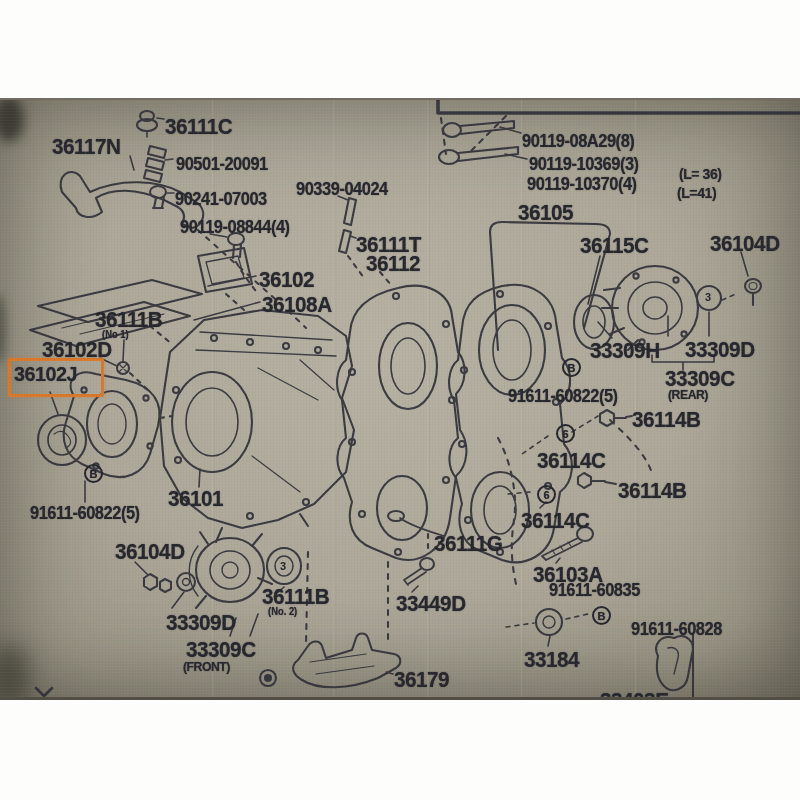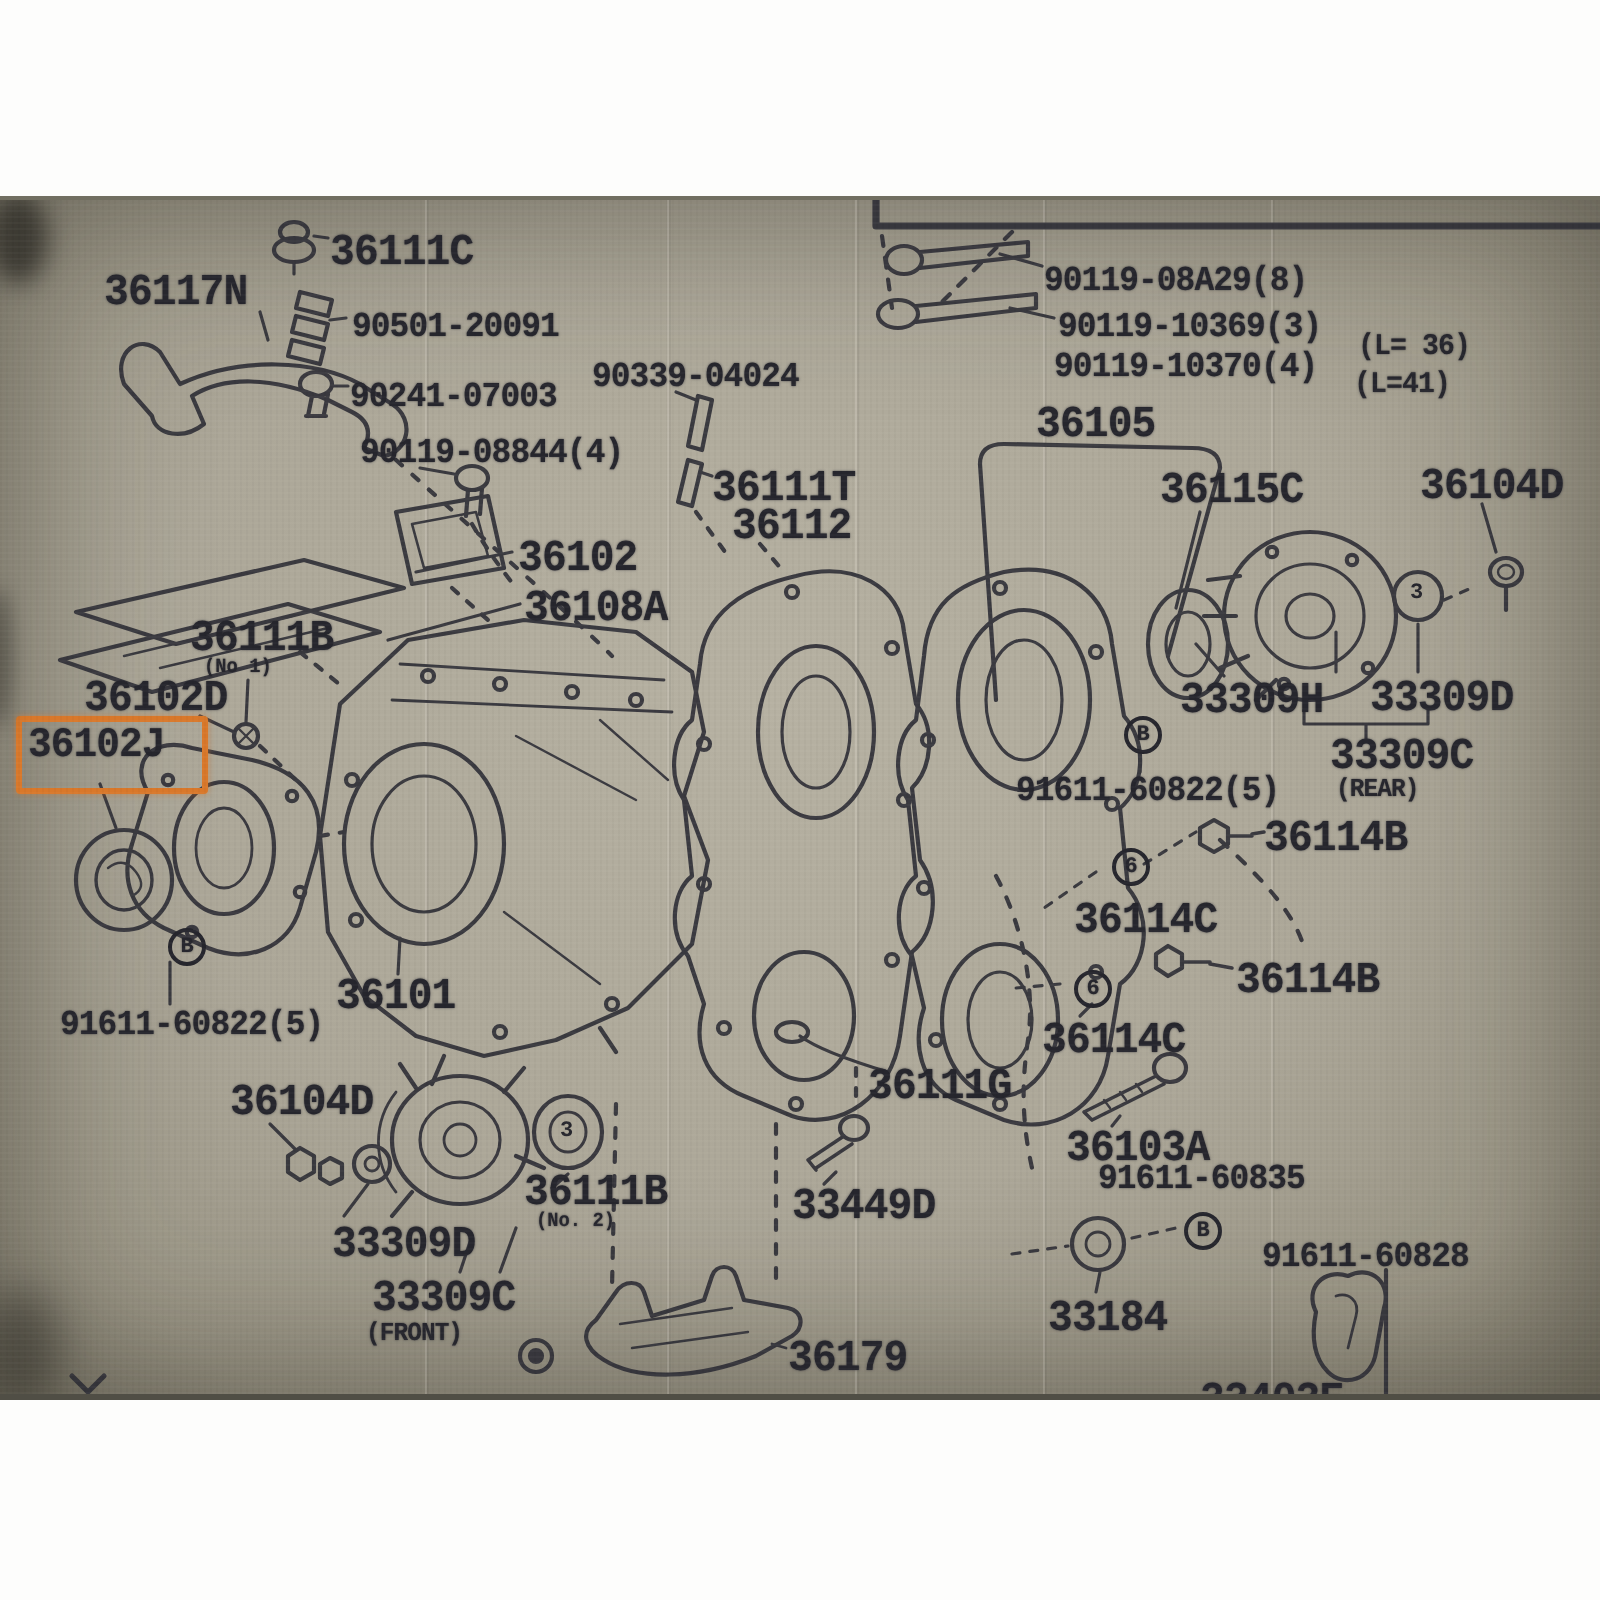--- a/index.html
+++ b/index.html
@@ -1,17 +1,17 @@
 <!DOCTYPE html>
 <html><head>
 <meta charset="utf-8">
 <style>
   html,body{margin:0;padding:0;background:#ffffff;}
   #stage{position:relative;width:800px;height:800px;background:#fdfdfc;overflow:hidden;
-         font-family:Liberation Mono, monospace;}
+         font-family:Liberation Sans, sans-serif;}
   #photo{position:absolute;left:0;top:98px;width:800px;height:602px;box-sizing:border-box;
          background:radial-gradient(ellipse at 48% 42%, #b6b1a2 0%, #aca798 52%, #9b9686 82%, #837e6e 100%);
          border-top:2px solid #716e61;border-bottom:3px solid #504e45;overflow:hidden;
          box-shadow:inset 0 0 90px rgba(42,40,32,.5);}
   .texture{position:absolute;inset:0;pointer-events:none;opacity:.5;
          background:repeating-linear-gradient(0deg, rgba(255,255,255,.05) 0 1px, rgba(0,0,0,0) 1px 3px),
                     repeating-linear-gradient(90deg, rgba(0,0,0,.045) 0 1px, rgba(0,0,0,0) 1px 3px);}
   .smudge{position:absolute;background:#2e2c26;border-radius:50%;}
   .sm1{left:-6px;top:-4px;width:30px;height:46px;filter:blur(6px);opacity:.8;}
   .sm2{left:-7px;top:194px;width:13px;height:70px;filter:blur(5px);opacity:.5;}

